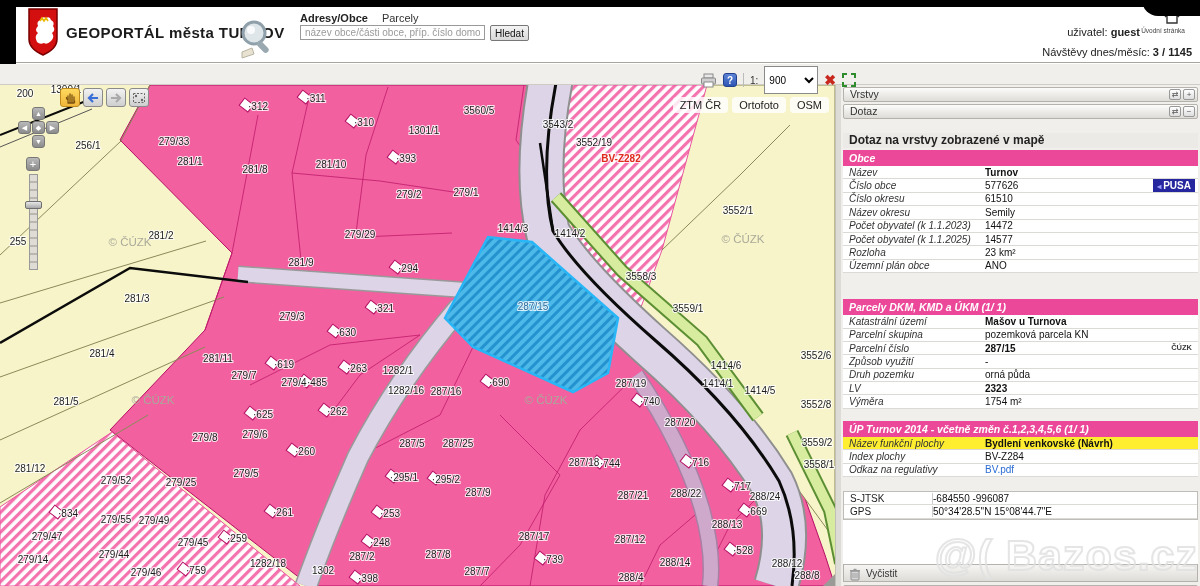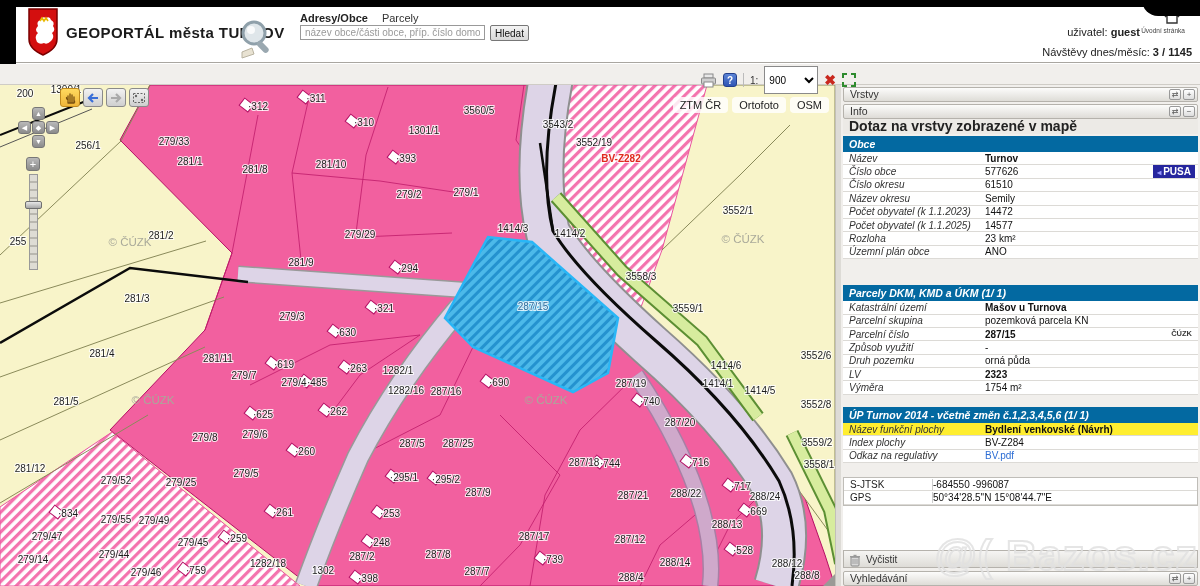--- a/index.html
+++ b/index.html
@@ -56,22 +56,22 @@
   .zoom-handle{position:absolute;left:25px;top:116px;width:17px;height:8px;border:1px solid #6f6f6f;border-radius:2px;background:linear-gradient(#e8e8e8,#a8a8a8);z-index:7;}
   .map-resize{position:absolute;right:0;bottom:0;width:0;height:0;border-left:12px solid transparent;border-bottom:12px solid #9a9a96;z-index:6;}
 
   
   .splitter{position:absolute;left:835px;top:85px;width:6px;height:501px;background:#dddbd6;border-left:1px solid #c2bfb9;}
   .sidebar{position:absolute;left:841px;top:85px;width:359px;height:501px;background:#f1efec;}
   .sb-inner{position:absolute;left:2px;top:0;width:355px;}
   .panel-hdr{position:relative;height:15px;margin-top:2px;border:1px solid #b5b2ac;border-radius:2px;background:linear-gradient(#fcfcfb,#dedcd7);font-size:10.5px;color:#333;line-height:13px;padding-left:6px;}
   .ph-btns{position:absolute;right:2px;top:1px;display:flex;gap:2px;}
   .ph-btn{width:12px;height:11px;border:1px solid #999;border-radius:2px;background:linear-gradient(#fff,#ddd);font-size:8px;line-height:9px;text-align:center;color:#555;padding:0;}
-  .query-hdr{height:15px;margin-top:0;background:#eceae6;font-size:14px;font-weight:bold;color:#222;line-height:15px;padding-left:6px;}
-  .red-bar{position:relative;height:16px;background:#0369a1;color:#fff;font-size:10.5px;font-weight:bold;font-style:italic;line-height:16px;padding-left:6px;}
+  .query-hdr{height:15px;margin-top:14px;background:#eceae6;font-size:12px;font-weight:bold;color:#222;line-height:15px;padding-left:6px;}
+  .red-bar{position:relative;height:16px;background:#ec4899;color:#fff;font-size:10.5px;font-weight:bold;font-style:italic;line-height:16px;padding-left:6px;}
   .pusa{position:absolute;right:3px;top:1px;height:13px;background:#26269e;color:#fff;font-size:10px;font-weight:bold;line-height:13px;padding:0 4px;border:0;margin-top:28px;}
   .pusa .ar{color:#9a9aff;margin-right:2px;font-size:8px;}
   .rowswrap{background:#fff;}
   .rw{display:flex;height:13.4px;border-bottom:1px solid #dcdad6;font-size:10px;align-items:center;background:#fff;}
   .rw .rl{width:142px;padding-left:6px;font-style:italic;color:#333;flex:none;}
   .rw .rv{flex:1;color:#111;position:relative;padding-right:4px;}
   .rw .rv.b{font-weight:bold;}
   .rw.hl{background:#ffee30;}
   .rw .lnk{color:#2b6cd4;cursor:pointer;}
   .rw .mini{position:absolute;right:6px;top:0;font-size:7.5px;font-weight:bold;color:#3a3a3a;}
@@ -400,21 +400,21 @@
 
     <div class="splitter"></div>
     <div class="sidebar">
       <div class="sb-inner">
         <div class="panel-hdr"><span>Vrstvy</span>
           <span class="ph-btns">
               <button class="ph-btn">⇄</button>
               <button class="ph-btn">+</button>
             </span>
         </div>
-        <div class="panel-hdr"><span>Info</span>
+        <div class="panel-hdr"><span>Dotaz</span>
           <span class="ph-btns">
               <button class="ph-btn">⇄</button>
               <button class="ph-btn">−</button>
             </span>
         </div>
         <div class="query-hdr">Dotaz na vrstvy zobrazené v mapě</div>
 
         <div class="red-bar" style="margin-top:2px"><span>Obce</span>
           <button class="pusa"><span class="ar">◂</span><span>PUSA</span></button>
         </div>

